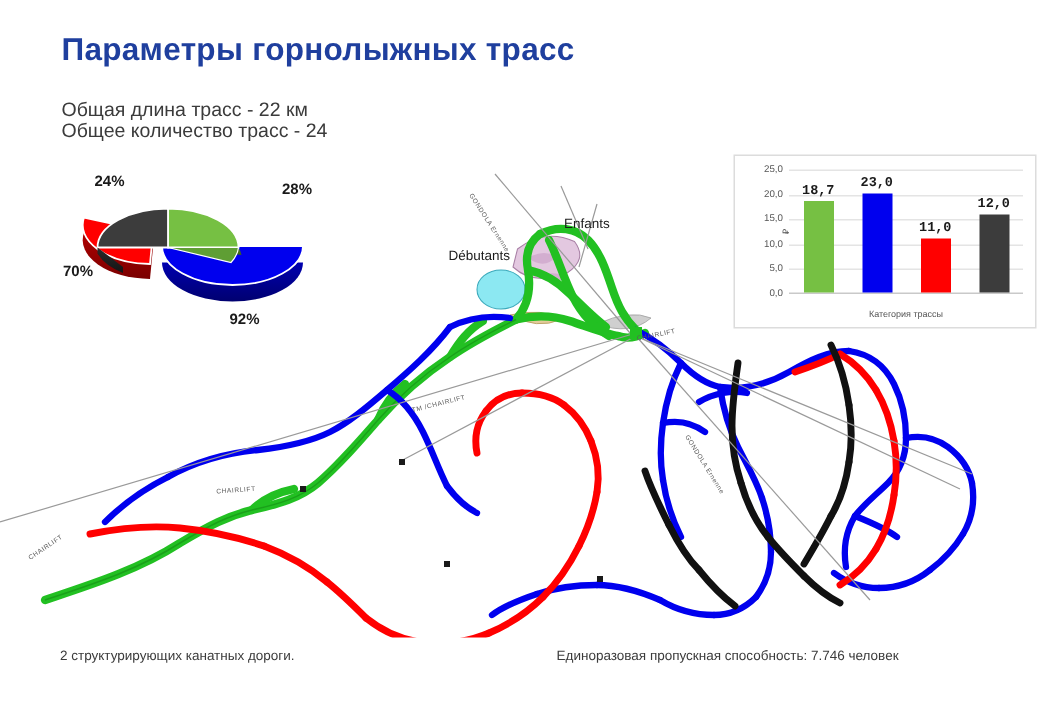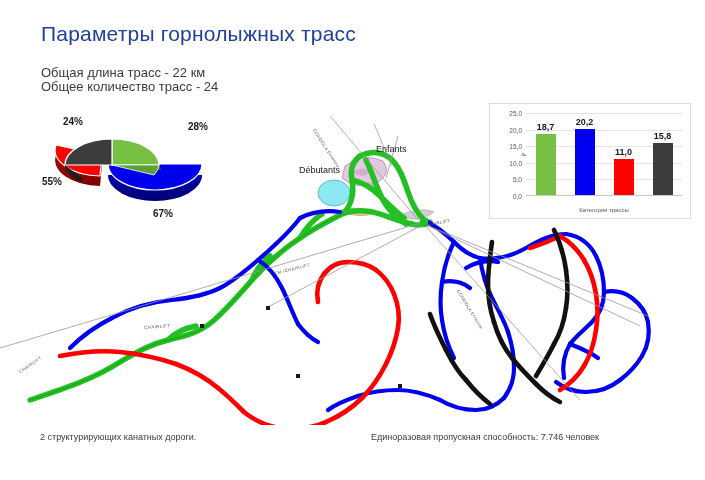--- a/index.html
+++ b/index.html
@@ -8,21 +8,21 @@
     background:#ffffff;
     font-family:"Liberation Sans", sans-serif;
     overflow:hidden;
     position:relative;
   }
   .slide{position:absolute;inset:0;}
 
   
   #page-title{
     position:absolute;left:41px;top:22px;
-    font-size:21px;font-weight:400;
+    font-size:21px;font-weight:700;
     color:#1F3F9E;letter-spacing:.2px;
     white-space:nowrap;
   }
 
   
   #subtitle{
     position:absolute;left:41px;top:66px;
     font-size:13px;color:#3b3b3b;line-height:13.5px;
   }
 
@@ -36,21 +36,21 @@
     border:1px solid #dcdcdc;background:#fff;box-sizing:border-box;
   }
   .bc-plot{position:absolute;left:36px;top:9px;right:8px;bottom:22px;}
   .bc-grid{position:absolute;left:0;right:0;height:1px;background:#e4e4e4;}
   .bc-axisline{position:absolute;left:0;right:0;bottom:0;height:1px;background:#c9c9c9;}
   .bc-ytick{
     position:absolute;right:calc(100% + 4px);
     transform:translateY(-50%);
     font-size:6.5px;color:#555;white-space:nowrap;
   }
-  .bc-bars{position:absolute;left:0;right:0;bottom:1px;top:0;display:flex;align-items:center;}
+  .bc-bars{position:absolute;left:0;right:0;bottom:1px;top:0;display:flex;align-items:center;font-family:Liberation Mono, monospace;}
   .bc-barcell{flex:1;display:flex;flex-direction:column;align-items:center;justify-content:flex-end;height:100%;}
   .bc-bar{width:20px;}
   .bc-val{font-size:9px;font-weight:700;color:#1a1a1a;margin-bottom:2px;}
   #bar-chart-xlabel{
     position:absolute;left:36px;right:8px;bottom:5px;
     text-align:center;font-size:6px;color:#555;
   }
   #bar-chart-ylabel{
     position:absolute;left:30px;top:52px;
     font-size:6px;color:#555;
@@ -126,22 +126,22 @@
         <path d="M70,62 L117,62 A47,26 0 0,1 112,72 Z" fill="#5f9e34" stroke="#ffffff" stroke-width="0.8"></path>
       </g>
 
       <g>
         <path d="M70,62 L23,62 A47,26 0 0,1 70,36 Z" fill="#3C3C3C" stroke="#ffffff" stroke-width="1.2"></path>
         <path d="M23,62 L23,66 A47,26 0 0,0 40,79 L40,75 Z" fill="url(#gBlackSide)"></path>
       </g>
     </svg>
 
     <span class="pie-label" style="left:118px;top:18px;margin-left:28px;">28%</span>
-    <span class="pie-label" style="left:111px;top:105px;">67%</span>
-    <span class="pie-label" style="left:0px;top:73px;">55%</span>
+    <span class="pie-label" style="left:111px;top:105px;">92%</span>
+    <span class="pie-label" style="left:0px;top:73px;">70%</span>
     <span class="pie-label" style="left:21px;top:13px;">24%</span>
   </div>
 
   <div id="bar-chart-panel">
     <div id="bar-chart-ylabel">₽</div>
     <div class="bc-plot">
 
       <div class="bc-grid" style="top:0%;"></div>
       <div class="bc-grid" style="top:20%;"></div>
       <div class="bc-grid" style="top:40%;"></div>
@@ -155,29 +155,29 @@
       <div class="bc-ytick" style="top:40%;">15,0</div>
       <div class="bc-ytick" style="top:20%;">20,0</div>
       <div class="bc-ytick" style="top:0%;">25,0</div>
 
       <div class="bc-bars">
         <div class="bc-barcell">
           <span class="bc-val">18,7</span>
           <div class="bc-bar" style="height:74.8%;background:#76C043;"></div>
         </div>
         <div class="bc-barcell">
-          <span class="bc-val">20,2</span>
+          <span class="bc-val">23,0</span>
           <div class="bc-bar" style="height:80.8%;background:#0000EE;"></div>
         </div>
         <div class="bc-barcell">
           <span class="bc-val">11,0</span>
           <div class="bc-bar" style="height:44%;background:#FF0000;"></div>
         </div>
         <div class="bc-barcell">
-          <span class="bc-val">15,8</span>
+          <span class="bc-val">12,0</span>
           <div class="bc-bar" style="height:63.2%;background:#3C3C3C;"></div>
         </div>
       </div>
     </div>
     <div id="bar-chart-xlabel">Категория трассы</div>
   </div>
 
   <div id="map-area">
     <svg id="map-svg" width="705" height="325" viewBox="0 0 705 325">
 

